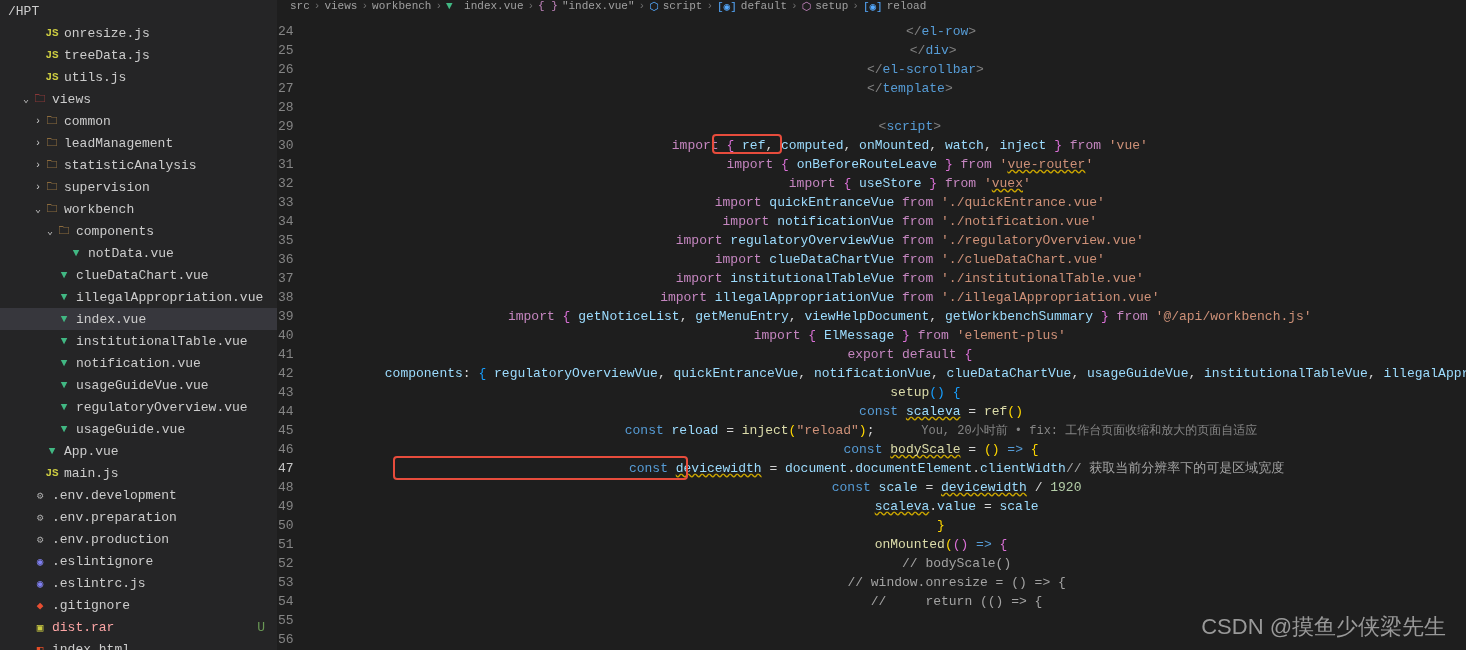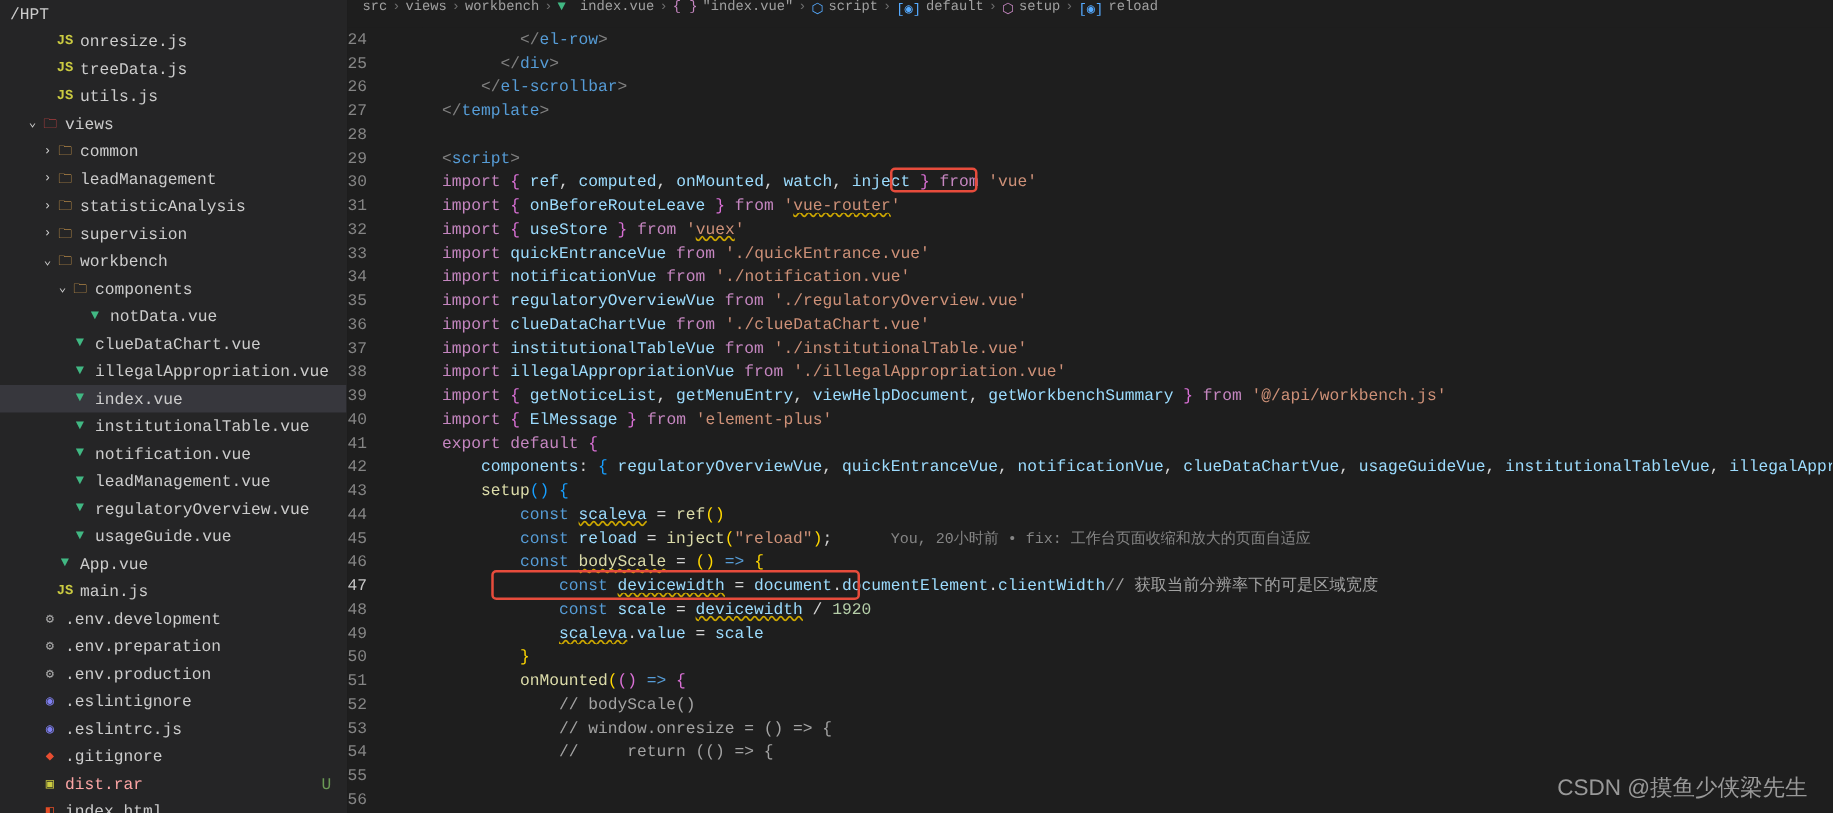--- a/index.html
+++ b/index.html
@@ -74,21 +74,21 @@
 .code-area { flex: 1; display: flex; overflow: hidden; position: relative; }
 .gutter {
   width: 60px;
   background: #1e1e1e;
   padding-right: 18px;
   color: #858585;
   flex-shrink: 0;
 }
 .gutter .line { height: 19px; line-height: 19px; }
 .gutter .current { color: #c6c6c6; }
-.code { flex: 1; background: #1e1e1e; overflow: hidden; position: relative; }
+.code { flex: 1; background: #1e1e1e; overflow: hidden; position: relative; text-align: center; }
 .code-line { height: 19px; line-height: 19px; white-space: pre; }
 .tok-tag { color: #808080; }
 .tok-tag-name { color: #569cd6; }
 .tok-keyword { color: #c586c0; }
 .tok-const { color: #569cd6; }
 .tok-var { color: #9cdcfe; }
 .tok-func { color: #dcdcaa; }
 .tok-string { color: #ce9178; }
 .tok-brace { color: #da70d6; }
 .tok-brace2 { color: #179fff; }
@@ -102,21 +102,21 @@
   border-radius: 4px;
   position: absolute;
   pointer-events: none;
 }
 .lens-text { color: #858585; font-size: 12px; }
 .watermark {
   position: absolute;
   bottom: 8px;
   right: 20px;
   color: #999;
-  font-size: 18px;
+  font-size: 22px;
   font-family: sans-serif;
   z-index: 100;
 }
 </style>
 </head>
 <body>
 
 <div class="container">
   <div class="sidebar">
     <div class="tree-item" style="padding-left:8px">
@@ -199,21 +199,21 @@
           <span class="label">institutionalTable.vue</span>
         </div>
         <div class="tree-item" style="padding-left: 44px;">
           <span class="chevron"></span>
           <span class="icon icon-vue">▼</span>
           <span class="label">notification.vue</span>
         </div>
         <div class="tree-item" style="padding-left: 44px;">
           <span class="chevron"></span>
           <span class="icon icon-vue">▼</span>
-          <span class="label">leadManagement.vue</span>
+          <span class="label">usageGuideVue.vue</span>
         </div>
         <div class="tree-item" style="padding-left: 44px;">
           <span class="chevron"></span>
           <span class="icon icon-vue">▼</span>
           <span class="label">regulatoryOverview.vue</span>
         </div>
         <div class="tree-item" style="padding-left: 44px;">
           <span class="chevron"></span>
           <span class="icon icon-vue">▼</span>
           <span class="label">usageGuide.vue</span>

